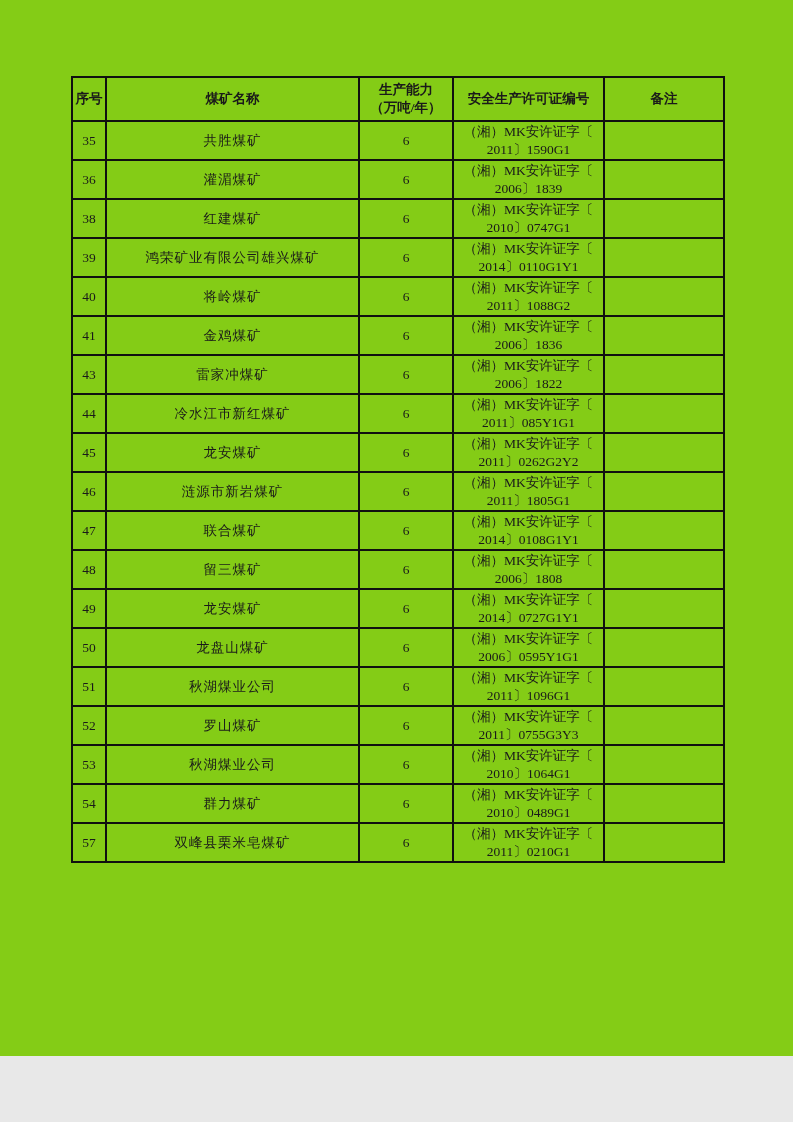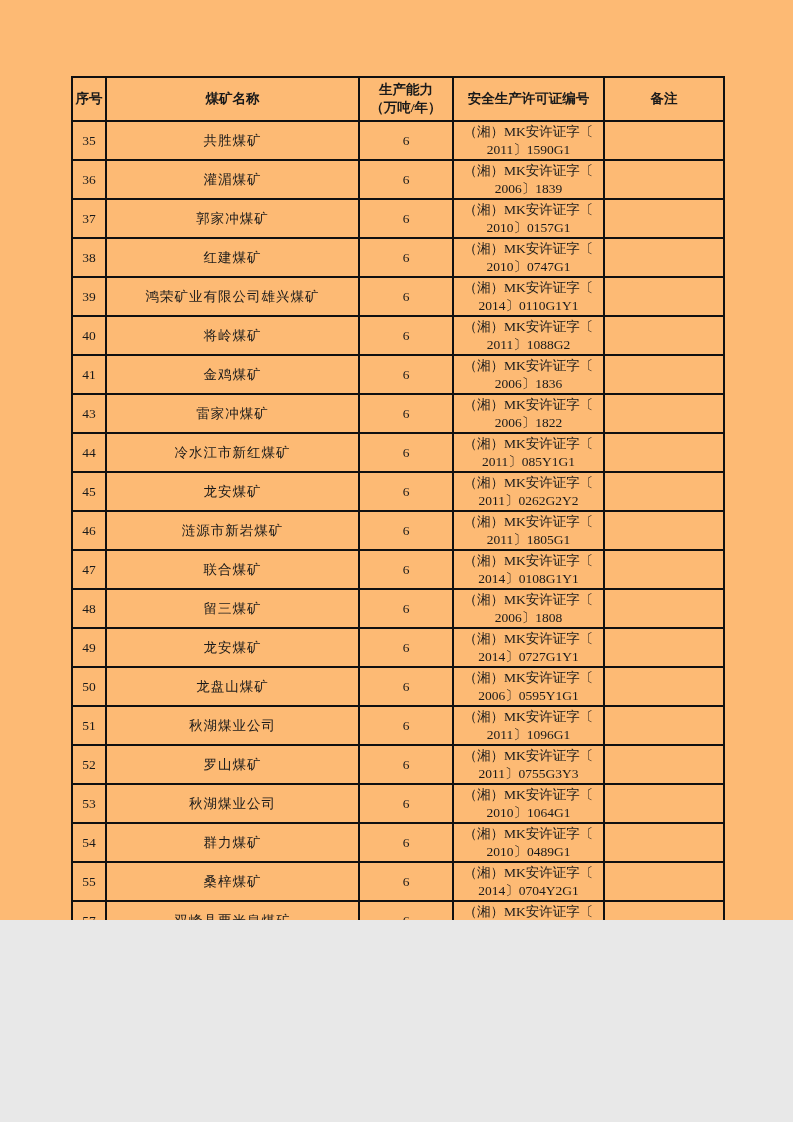--- a/index.html
+++ b/index.html
@@ -3,23 +3,23 @@
 <meta charset="utf-8">
 <style>
   html, body {
     margin: 0;
     padding: 0;
     background: #e8e8e8;
   }
   .page {
     position: relative;
     width: 793px;
-    height: 920px;
+    height: 1056px;
     margin: 0 auto;
-    background: #fdba74;
+    background: #84cc16;
     font-family: "Liberation Serif", "DejaVu Serif", serif;
     color: #1a1a1a;
     overflow: hidden;
   }
   table.doc-table {
     position: absolute;
     left: 71px;
     top: 76px;
     width: 652px;
     border-collapse: collapse;
@@ -106,30 +106,20 @@
       <td>36</td>
       <td class="name-cell">灌湄煤矿</td>
       <td>6</td>
       <td class="license-cell">
         <span>（湘）MK安许证字〔</span>
         <span>2006〕1839</span>
       </td>
       <td></td>
     </tr>
         <tr>
-      <td>37</td>
-      <td class="name-cell">郭家冲煤矿</td>
-      <td>6</td>
-      <td class="license-cell">
-        <span>（湘）MK安许证字〔</span>
-        <span>2010〕0157G1</span>
-      </td>
-      <td></td>
-    </tr>
-        <tr>
       <td>38</td>
       <td class="name-cell">红建煤矿</td>
       <td>6</td>
       <td class="license-cell">
         <span>（湘）MK安许证字〔</span>
         <span>2010〕0747G1</span>
       </td>
       <td></td>
     </tr>
         <tr>
@@ -276,30 +266,20 @@
       <td>54</td>
       <td class="name-cell">群力煤矿</td>
       <td>6</td>
       <td class="license-cell">
         <span>（湘）MK安许证字〔</span>
         <span>2010〕0489G1</span>
       </td>
       <td></td>
     </tr>
         <tr>
-      <td>55</td>
-      <td class="name-cell">桑梓煤矿</td>
-      <td>6</td>
-      <td class="license-cell">
-        <span>（湘）MK安许证字〔</span>
-        <span>2014〕0704Y2G1</span>
-      </td>
-      <td></td>
-    </tr>
-        <tr>
       <td>57</td>
       <td class="name-cell">双峰县栗米皂煤矿</td>
       <td>6</td>
       <td class="license-cell">
         <span>（湘）MK安许证字〔</span>
         <span>2011〕0210G1</span>
       </td>
       <td></td>
     </tr>
       </tbody>

